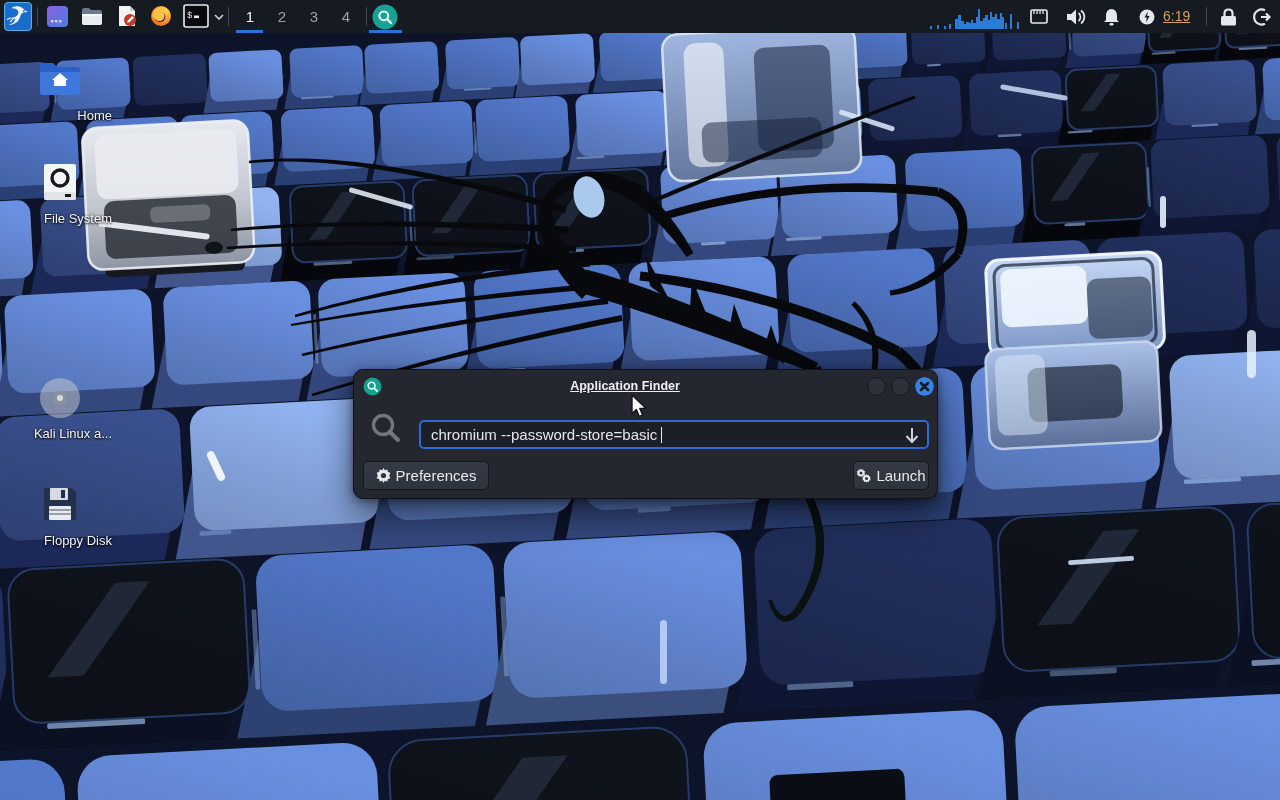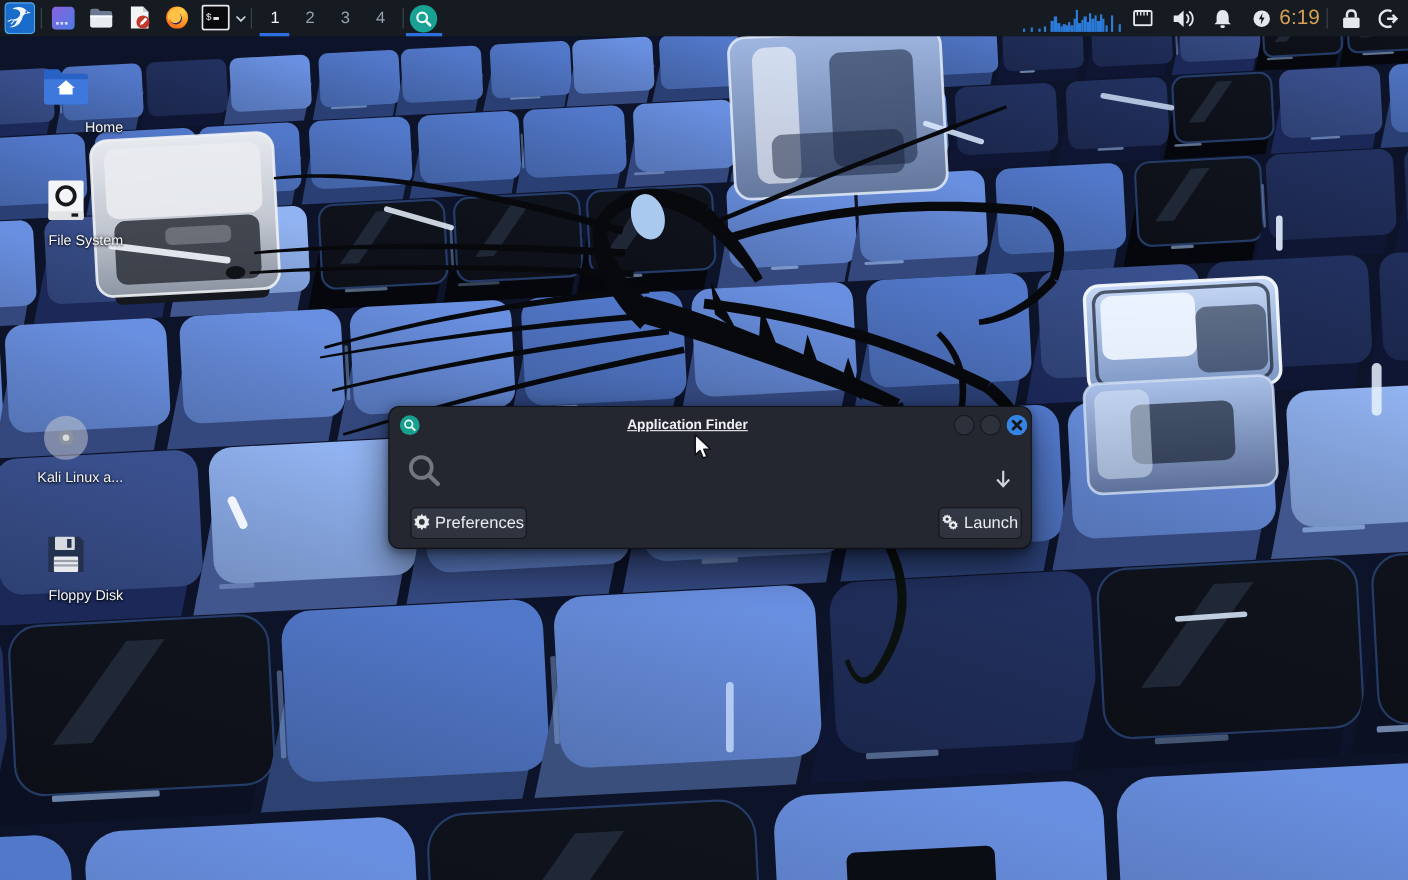--- a/index.html
+++ b/index.html
@@ -2,21 +2,21 @@
 <html><head><meta charset="utf-8"><style>
 * { margin:0; padding:0; box-sizing:border-box; }
 html,body { width:1280px; height:800px; overflow:hidden; background:#101a33; font-family:"Liberation Sans", sans-serif; }
 #stage { position:relative; width:1280px; height:800px; overflow:hidden; }
 #panel { position:absolute; top:0; left:0; width:1280px; height:33px; background:#161a21; z-index:30; }
 .sep { position:absolute; top:7px; width:1px; height:19px; background:#3e4651; }
 .wsnum { position:absolute; top:0; height:33px; line-height:33px; font-size:15px; color:#98a3b0; text-align:center; width:28px; }
 .wsnum.act { color:#f2f4f7; }
 #wsu { position:absolute; left:236px; top:30px; width:27px; height:3px; background:#2e6fde; }
 #schu { position:absolute; left:369px; top:30px; width:33px; height:3px; background:#2e6fde; }
-#clock { position:absolute; left:1163px; top:0; height:33px; line-height:33px; font-size:19px; color:#d6a156; }
+#clock { position:absolute; left:1163px; top:0; height:33px; line-height:33px; font-size:14px; color:#d6a156;text-decoration:underline; }
 .dico { position:absolute; width:104px; text-align:right; color:#f4f6f8; font-size:13px; text-shadow:0 1px 2px rgba(0,0,0,.9), 0 0 3px rgba(0,0,0,.7); z-index:5; }
 #dlg { position:absolute; left:353px; top:369px; width:585px; height:130px; background:#24272f; border:1px solid #101216; border-radius:10px; box-shadow:0 14px 34px rgba(0,0,0,.55), 0 2px 8px rgba(0,0,0,.4); z-index:20; }
 #dlgtitle { position:absolute; top:0; left:271px; transform:translateX(-50%); height:32px; line-height:33px; font-size:12.5px; font-weight:bold; color:#eef0f3; white-space:nowrap;text-decoration:underline; }
 .winbtn { position:absolute; top:377px; width:19px; height:19px; border-radius:50%; z-index:21; }
 #inp { position:absolute; left:65px; top:50px; width:510px; height:29px; background:#1c1f26; border:2px solid #3168d8; border-radius:5px; color:#e4e7ec; font-size:15px; line-height:25px; padding-left:10px; }
 .btn { position:absolute; top:91px; height:29px; background:linear-gradient(#343946,#2e333d); border:1px solid #15181d; border-radius:5px; color:#e8eaee; font-size:15px; line-height:27px; text-align:center; }
 </style></head>
 <body>
 <div id="stage">
 
@@ -564,24 +564,25 @@
   <svg width="19" height="19" viewBox="0 0 19 19" style="position:absolute;left:9px;top:7px">
     <circle cx="9.5" cy="9.5" r="9" fill="#17a08d"></circle>
     <circle cx="8.6" cy="8.6" r="3.4" fill="none" stroke="#eafaf7" stroke-width="1.6"></circle>
     <path d="M11.2,11.2 L14,14" stroke="#eafaf7" stroke-width="1.9" stroke-linecap="round"></path>
   </svg>
   <div id="dlgtitle">Application Finder</div>
   <svg width="30" height="30" viewBox="0 0 30 30" style="position:absolute;left:17px;top:43px">
     <circle cx="12" cy="12" r="9.5" fill="none" stroke="#71767f" stroke-width="3.4"></circle>
     <path d="M19,19 L27,27" stroke="#71767f" stroke-width="4" stroke-linecap="round"></path>
   </svg>
+  <div id="inp">chromium --password-store=basic<span style="display:inline-block;width:1px;height:16px;background:#e8eaee;vertical-align:-3px;margin-left:4px"></span></div>
   <svg width="16" height="17" viewBox="0 0 16 17" style="position:absolute;left:550px;top:57px">
     <path d="M8,1 L8,14 M2.5,9 L8,15 L13.5,9" fill="none" stroke="#cfd3d9" stroke-width="2"></path>
   </svg>
-  <div class="btn" style="left:19px;width:106px">
+  <div class="btn" style="left:9px;width:126px">
     <svg width="15" height="15" viewBox="0 0 15 15" style="vertical-align:-2px;margin-right:5px">
       <path d="M7.5,0 L8.8,2.2 L11.3,1.6 L11.9,4.1 L14.4,4.8 L13.2,7.5 L14.4,10.2 L11.9,10.9 L11.3,13.4 L8.8,12.8 L7.5,15 L6.2,12.8 L3.7,13.4 L3.1,10.9 L0.6,10.2 L1.8,7.5 L0.6,4.8 L3.1,4.1 L3.7,1.6 L6.2,2.2 Z" fill="#e8eaee"></path>
       <circle cx="7.5" cy="7.5" r="2.6" fill="#2e333d"></circle>
     </svg>Preferences</div>
   <div class="btn" style="left:499px;width:76px">
     <svg width="16" height="16" viewBox="0 0 16 16" style="vertical-align:-3px;margin-right:4px">
       <path d="M5,0.5 L5.8,1.8 L7.3,1.4 L7.7,2.9 L9.2,3.3 L8.5,4.9 L9.2,6.5 L7.7,6.9 L7.3,8.4 L5.8,8 L5,9.3 L4.2,8 L2.7,8.4 L2.3,6.9 L0.8,6.5 L1.5,4.9 L0.8,3.3 L2.3,2.9 L2.7,1.4 L4.2,1.8 Z" fill="#e8eaee"></path>
       <circle cx="5" cy="4.9" r="1.5" fill="#2e333d"></circle>
       <path d="M10.5,6 L11.3,7.3 L12.8,6.9 L13.2,8.4 L14.7,8.8 L14,10.4 L14.7,12 L13.2,12.4 L12.8,13.9 L11.3,13.5 L10.5,14.8 L9.7,13.5 L8.2,13.9 L7.8,12.4 L6.3,12 L7,10.4 L6.3,8.8 L7.8,8.4 L8.2,6.9 L9.7,7.3 Z" fill="#e8eaee"></path>
       <circle cx="10.5" cy="10.4" r="1.5" fill="#2e333d"></circle>

